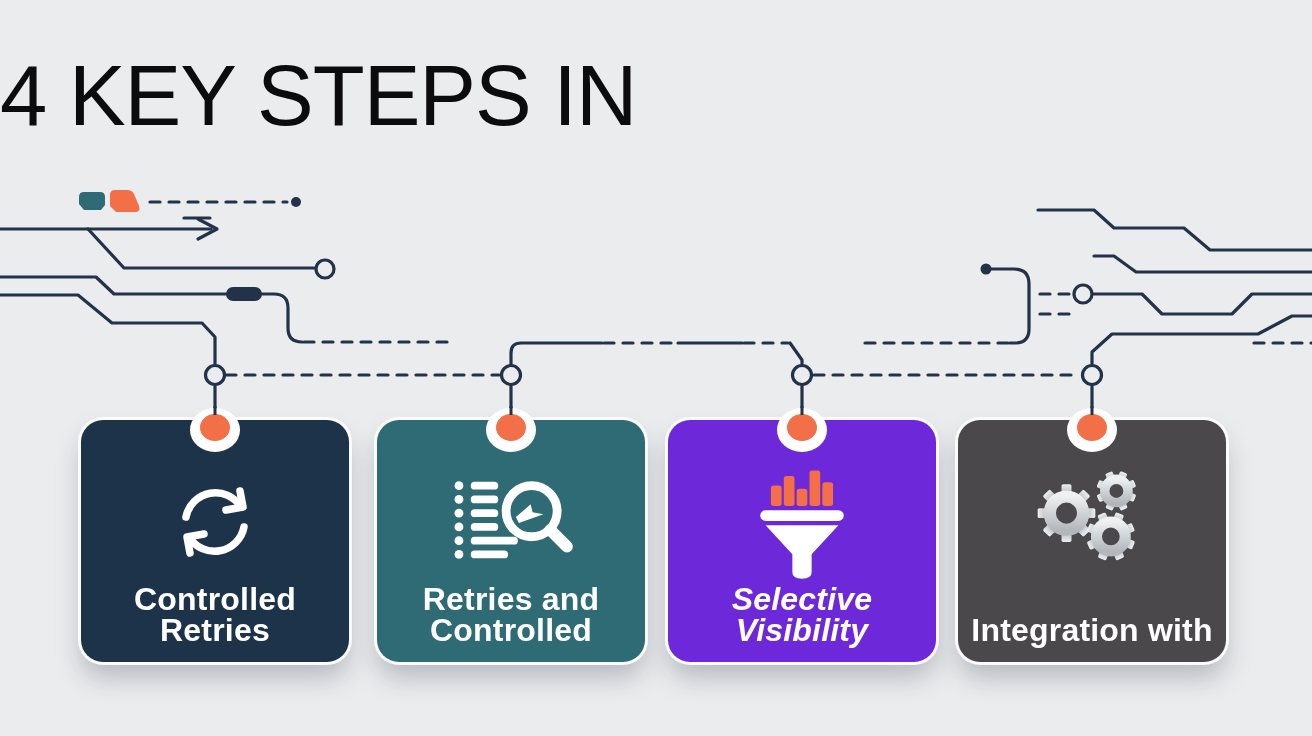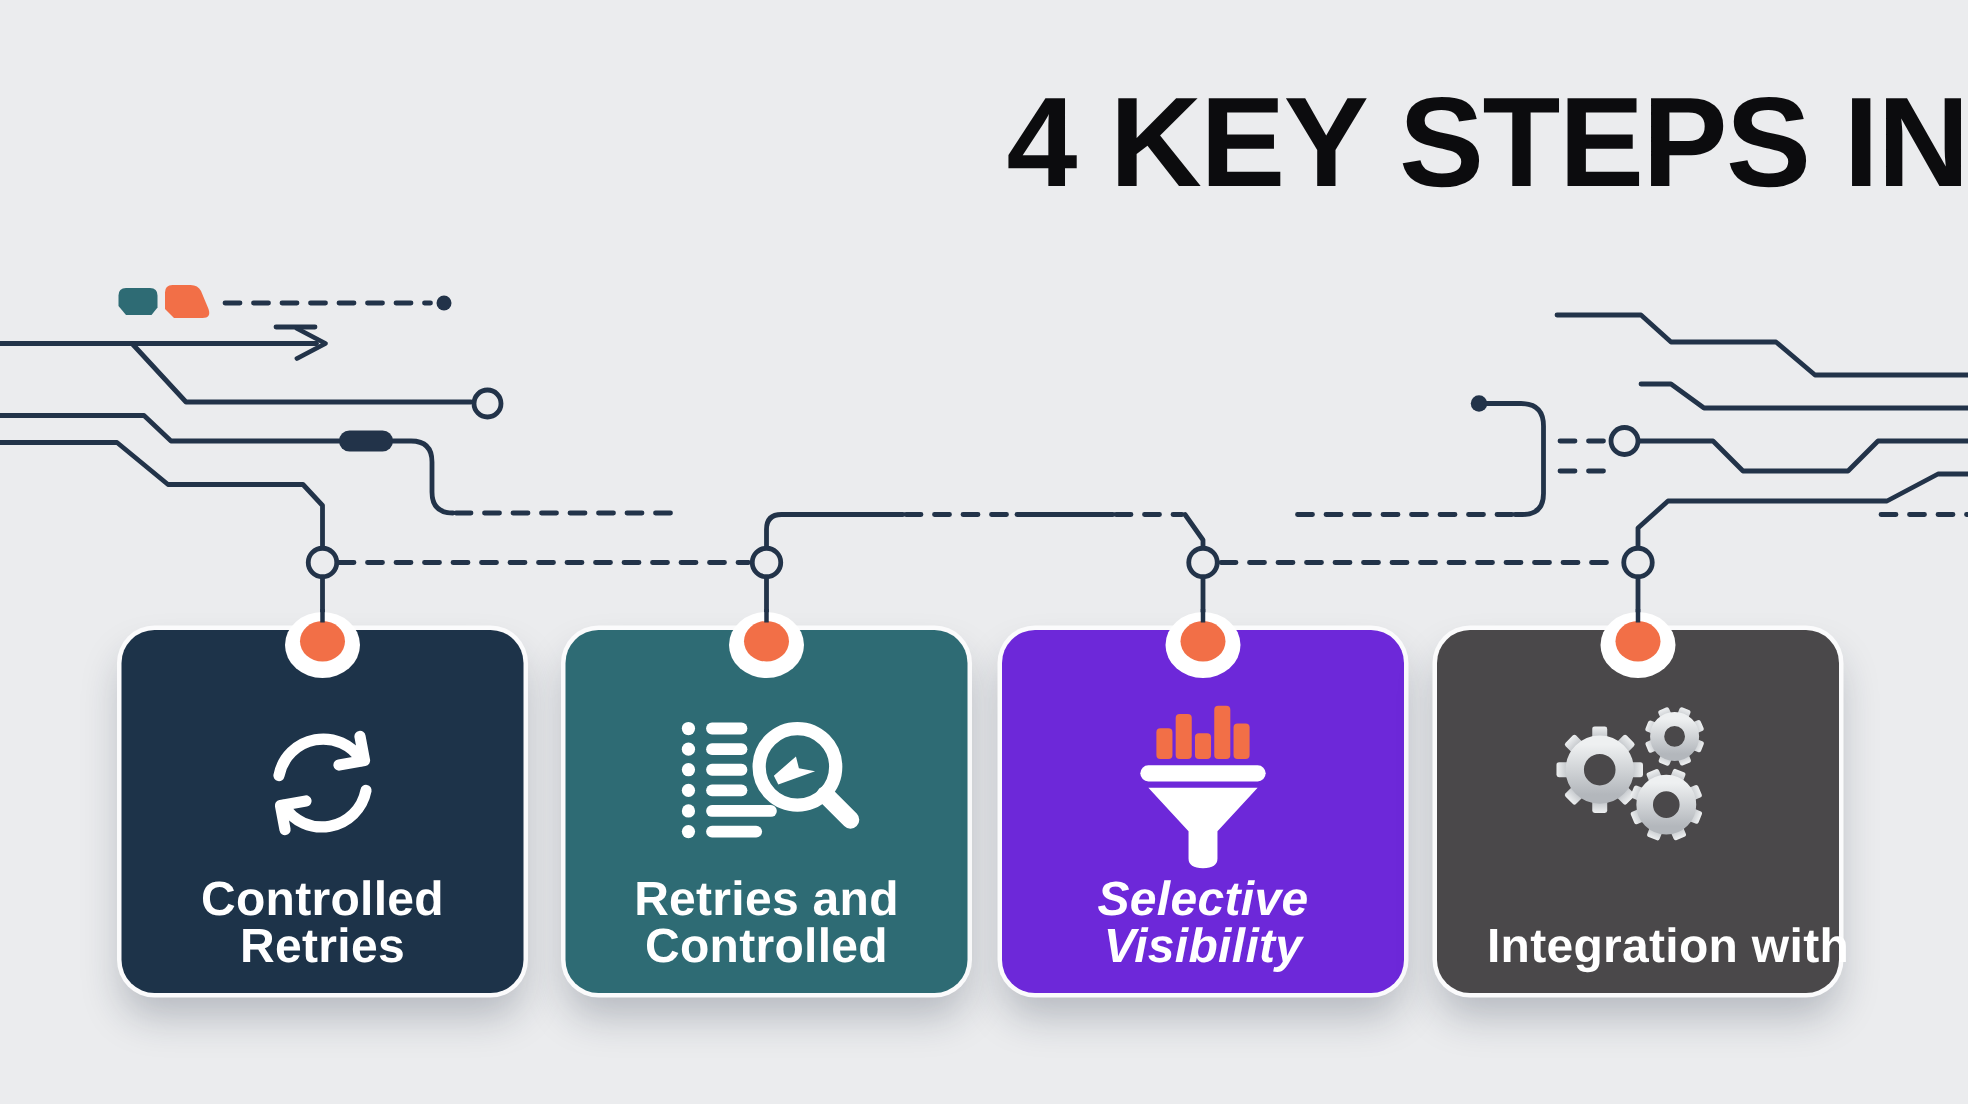--- a/index.html
+++ b/index.html
@@ -6,22 +6,22 @@
   .stage{
     position:relative; width:1312px; height:736px; overflow:hidden;
     background:#ebecee;
     font-family:"Liberation Sans", sans-serif;
   }
   svg.circuit{
     position:absolute; inset:0; color:#223349;
   }
   .title{
     position:absolute; top:54px; left:0; right:0;
-    text-align:right; color:#0c0c0e;
-    font-weight:bold; font-size:85px; line-height:84px; letter-spacing:-1px;
+    text-align:left; color:#0c0c0e;
+    font-weight:normal; font-size:85px; line-height:84px; letter-spacing:-1px;
   }
   .cards{ position:absolute; top:420px; left:0; width:100%; height:242px; }
   .card{
     position:absolute; top:0; width:268px; height:242px;
     border-radius:22px; background:#1d3349;
     box-shadow:0 0 0 3px #fbfbfc, 0 16px 26px rgba(28,38,58,.25);
   }
   .card-1{ left:81px; }
   .card-2{ left:377px; }
   .card-3{ left:668px; }
@@ -235,19 +235,19 @@
               <rect x="68" y="41" width="8" height="8" rx="1.5" transform="rotate(157 72 63)"></rect>
               <rect x="68" y="41" width="8" height="8" rx="1.5" transform="rotate(202 72 63)"></rect>
               <rect x="68" y="41" width="8" height="8" rx="1.5" transform="rotate(247 72 63)"></rect>
               <rect x="68" y="41" width="8" height="8" rx="1.5" transform="rotate(292 72 63)"></rect>
               <rect x="68" y="41" width="8" height="8" rx="1.5" transform="rotate(337 72 63)"></rect>
             </g>
             <circle cx="72" cy="63" r="13" fill="none" stroke="url(#gearGrad)" stroke-width="10"></circle>
           </g>
         </svg>
       </div>
-      <div class="label" style="color: rgb(255, 255, 255); padding-left: 20px;">
+      <div class="label" style="color: rgb(255, 255, 255);">
         <div>Integration with</div>
       </div>
     </div>
 
   </div>
 </div>
 
 </body></html>

